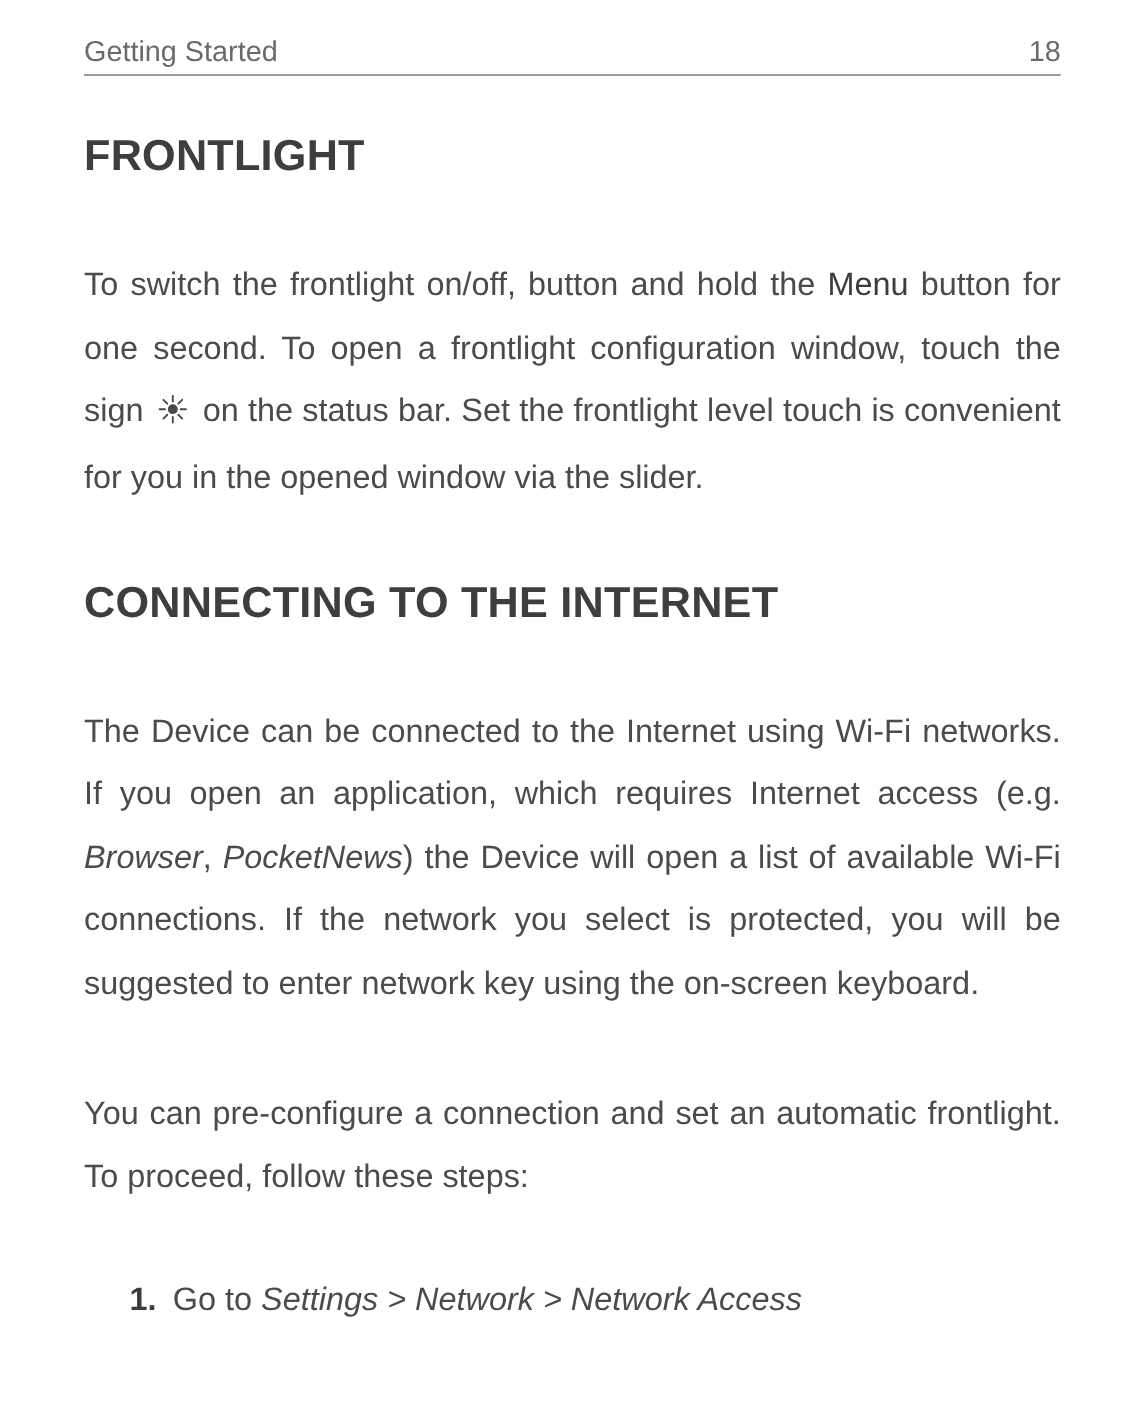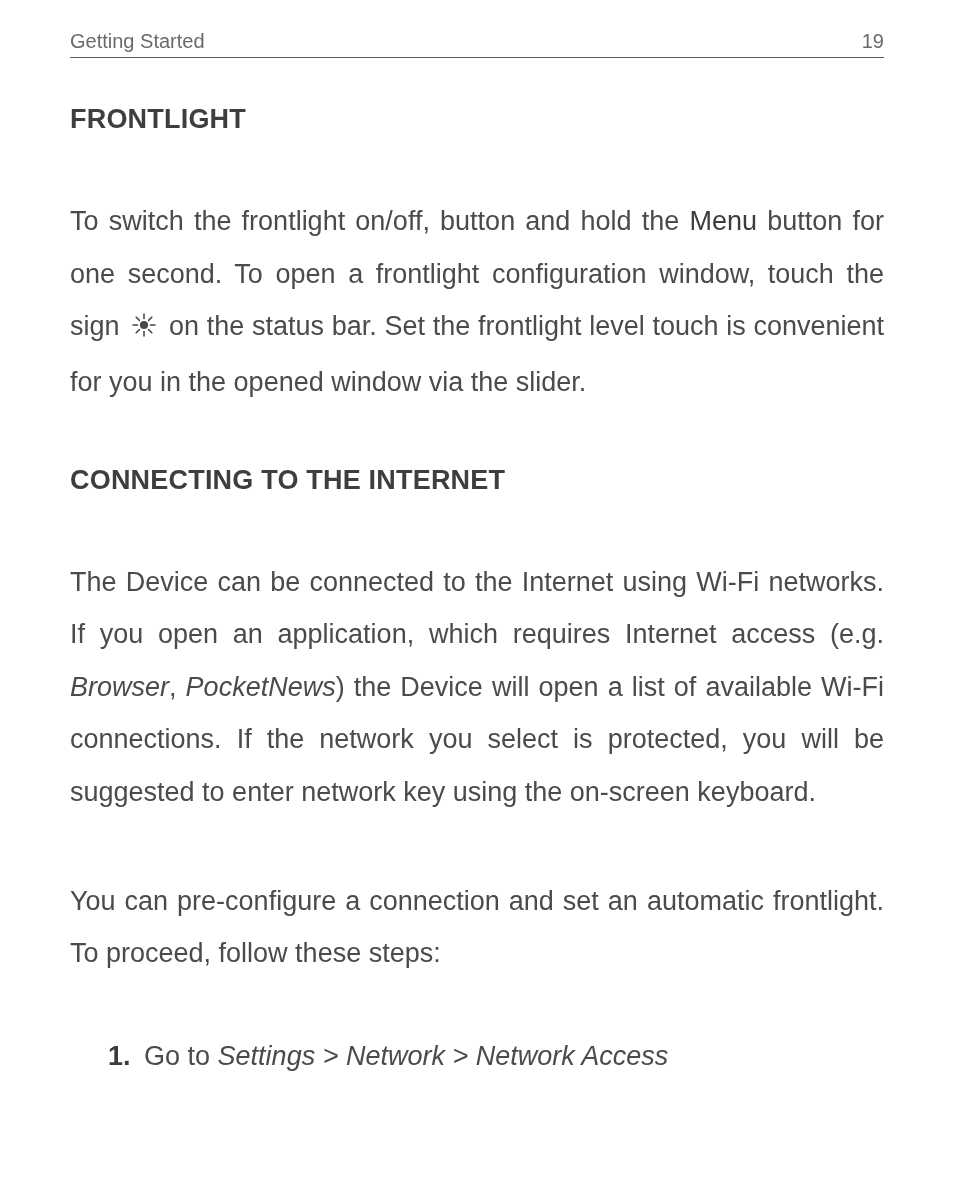--- a/index.html
+++ b/index.html
@@ -6,28 +6,28 @@
   html, body { width: 954px; height: 1185px; background: #fff; }
   body {
     font-family: "Segoe UI", "Helvetica Neue", Arial, sans-serif;
     color: #4f4f4f;
     padding: 30px 70px 0 70px;
   }
   .running-head {
     display: flex;
     justify-content: space-between;
     align-items: center;
-    font-size: 20px;
+    font-size: 24px;
     color: #6a6a6a;
     border-bottom: 1.5px solid #5a5a5a;
     padding-bottom: 4px;
     margin-bottom: 46px;
   }
   .section-title {
-    font-size: 27px;
+    font-size: 36px;
     font-weight: 700;
     color: #3e3e3e;
     letter-spacing: 0.2px;
     margin-bottom: 60px;
   }
   .body-text {
     font-size: 27px;
     line-height: 1.95;
     color: #4b4b4b;
     text-align: justify;
@@ -50,21 +50,21 @@
     line-height: 1.95;
     color: #4b4b4b;
   }
   .step-num { font-weight: 700; color: #3c3c3c; margin-right: 6px; }
 </style>
 </head>
 <body>
 
 <div class="running-head">
   <span>Getting Started</span>
-  <span>19</span>
+  <span>18</span>
 </div>
 
 <h2 class="section-title">FRONTLIGHT</h2>
 
 <p class="body-text">
   <span>To switch the frontlight on/off, button and hold the </span><span class="bold">Menu</span><span> button for one second. To open a frontlight configuration window, touch the sign </span><span class="brightness-icon"><svg width="26" height="26" viewBox="0 0 26 26">
         <g stroke="#4a4a4a" stroke-width="1.6" fill="none" stroke-linecap="round">
           <circle cx="13" cy="13" r="3.3" fill="#4a4a4a"></circle>
           <line x1="13" y1="2" x2="13" y2="6.5"></line>
           <line x1="13" y1="19.5" x2="13" y2="24"></line>

